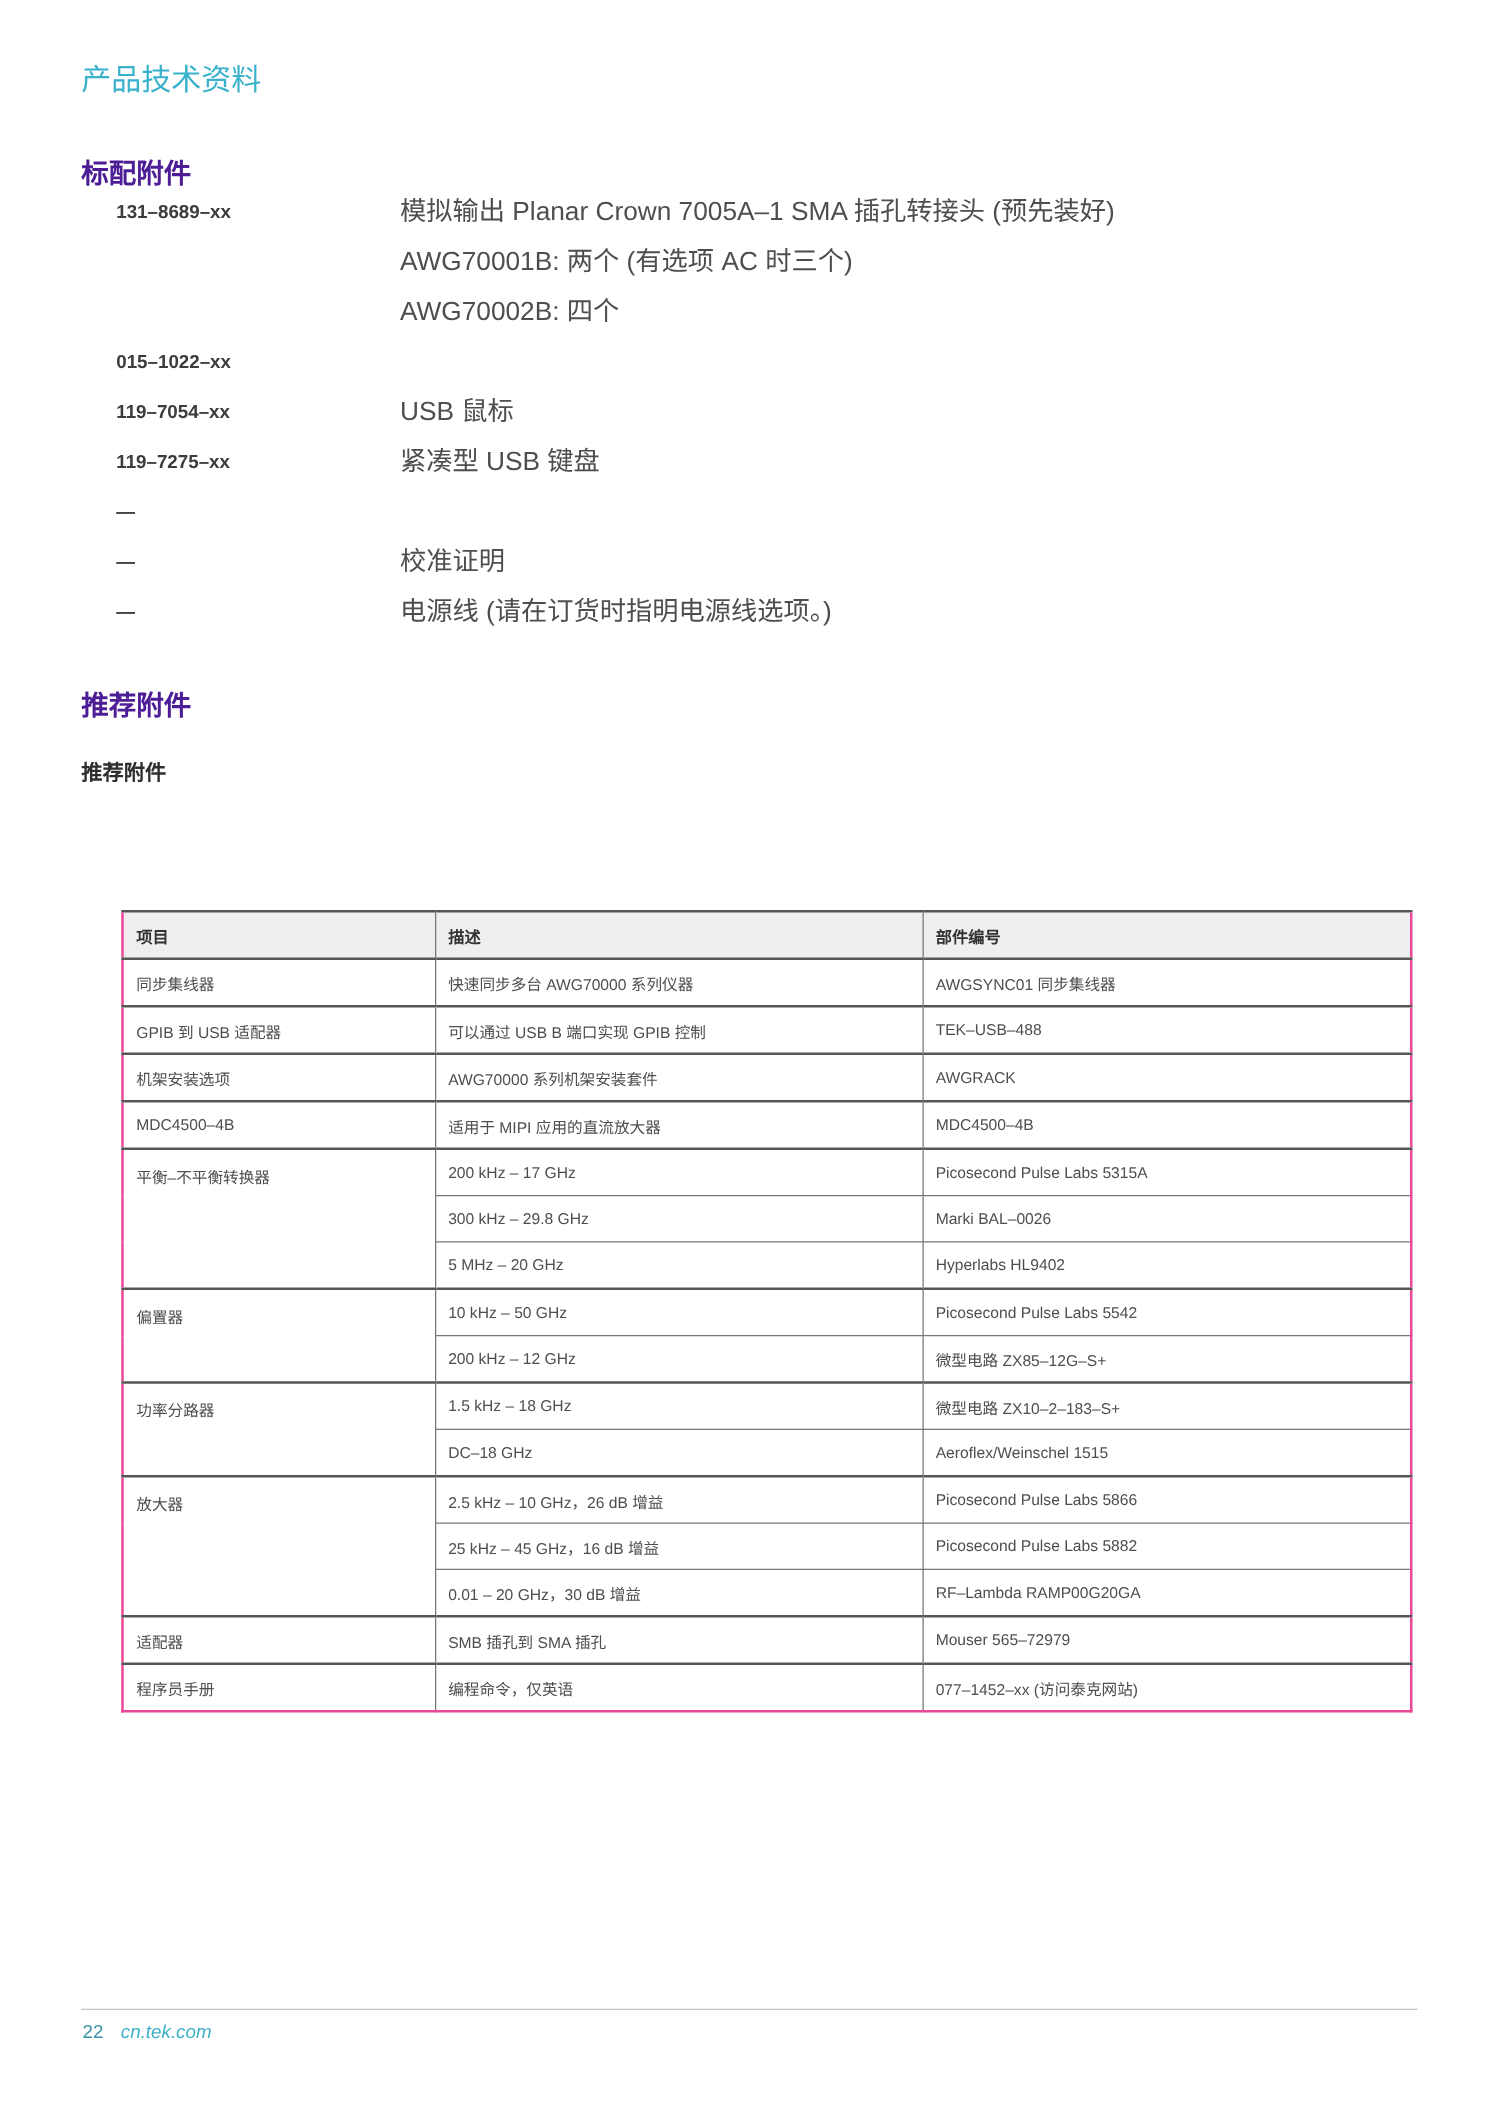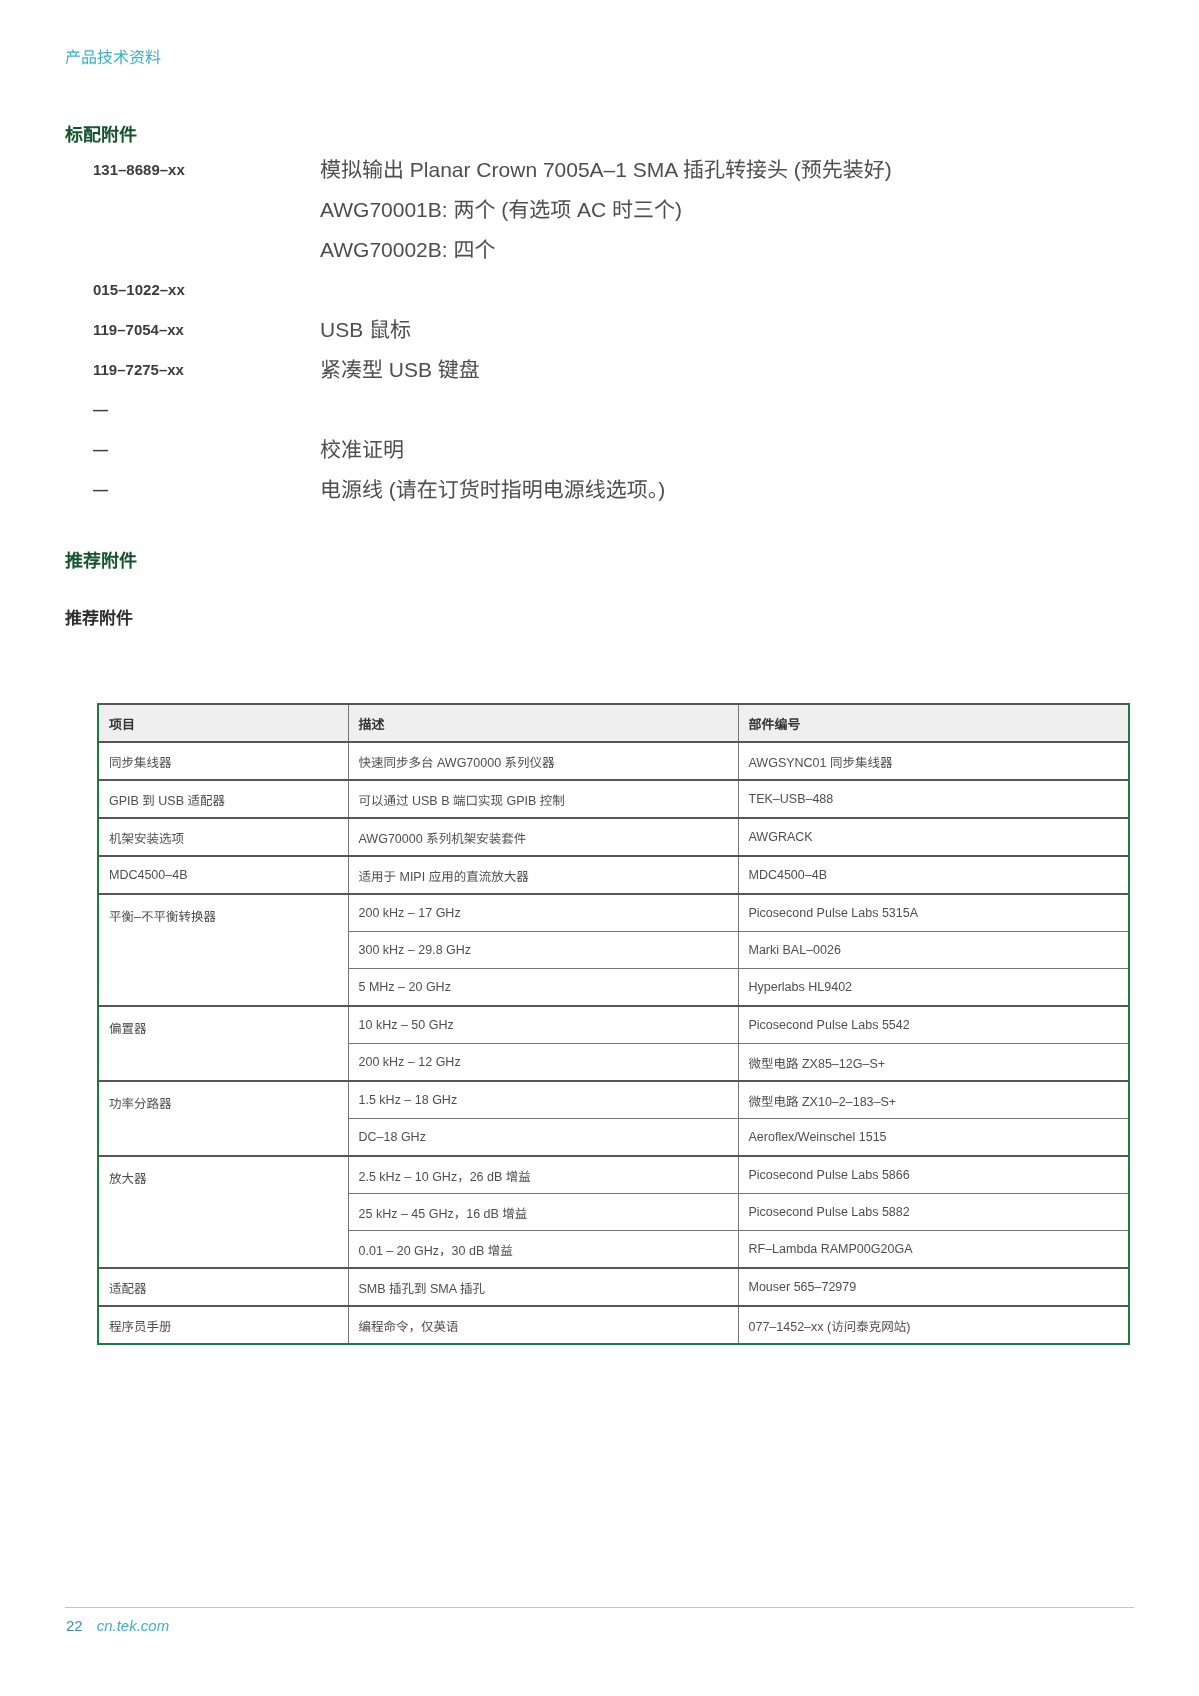--- a/index.html
+++ b/index.html
@@ -1,35 +1,35 @@
 <!DOCTYPE html>
 <html lang="zh-CN"><head>
 <meta charset="utf-8">
 <style>
   html,body { margin:0; padding:0; background:#ffffff; }
   .page {
     position:relative; width:1199px; height:1696px; background:#ffffff;
     font-family:"Liberation Sans","DejaVu Sans",sans-serif; color:#4e4e4e;
     overflow:hidden;
   }
-  .doc-header { position:absolute; left:65px; top:44px; font-size:16px; color:#3ab2cc; }
-  .h2-title { position:absolute; left:65px; font-size:18px; font-weight:bold; color:#14532d; }
+  .doc-header { position:absolute; left:65px; top:44px; font-size:24px; color:#3ab2cc; }
+  .h2-title { position:absolute; left:65px; font-size:22px; font-weight:bold; color:#4c1d95; }
   .std-title { top:120px; }
   .rec-title { top:546px; }
   .rec-subtitle { position:absolute; left:65px; top:604px; font-size:17px; font-weight:bold; color:#2e2e2e; }
 
   .std-list { position:absolute; left:93px; top:160px; width:1000px; }
   .std-row { display:grid; grid-template-columns:227px 1fr; height:40px; align-items:start; }
   .std-part { font-size:15px; font-weight:bold; color:#3c3c3c; line-height:20px; }
   .std-desc { font-size:21px; color:#4e4e4e; line-height:20px; }
 
   .rec-table {
-    position:absolute; left:97px; top:703px; width:1031px;
+    position:absolute; left:97px; top:728px; width:1031px;
     border-collapse:collapse; table-layout:fixed;
-    border:2px solid #15803d;
+    border:2px solid #ec4899;
   }
   .rec-table th {
     background:#efefef; text-align:left; font-size:13px; font-weight:bold; color:#333;
     height:36px; padding:0 10px; border:1px solid #767676;
     border-top:2px solid #565656; border-bottom:2px solid #565656;
   }
   .rec-table td {
     font-size:12.5px; color:#4e4e4e; height:36px; padding:0 10px;
     border:1px solid #767676; vertical-align:middle;
     overflow:hidden; white-space:nowrap;

